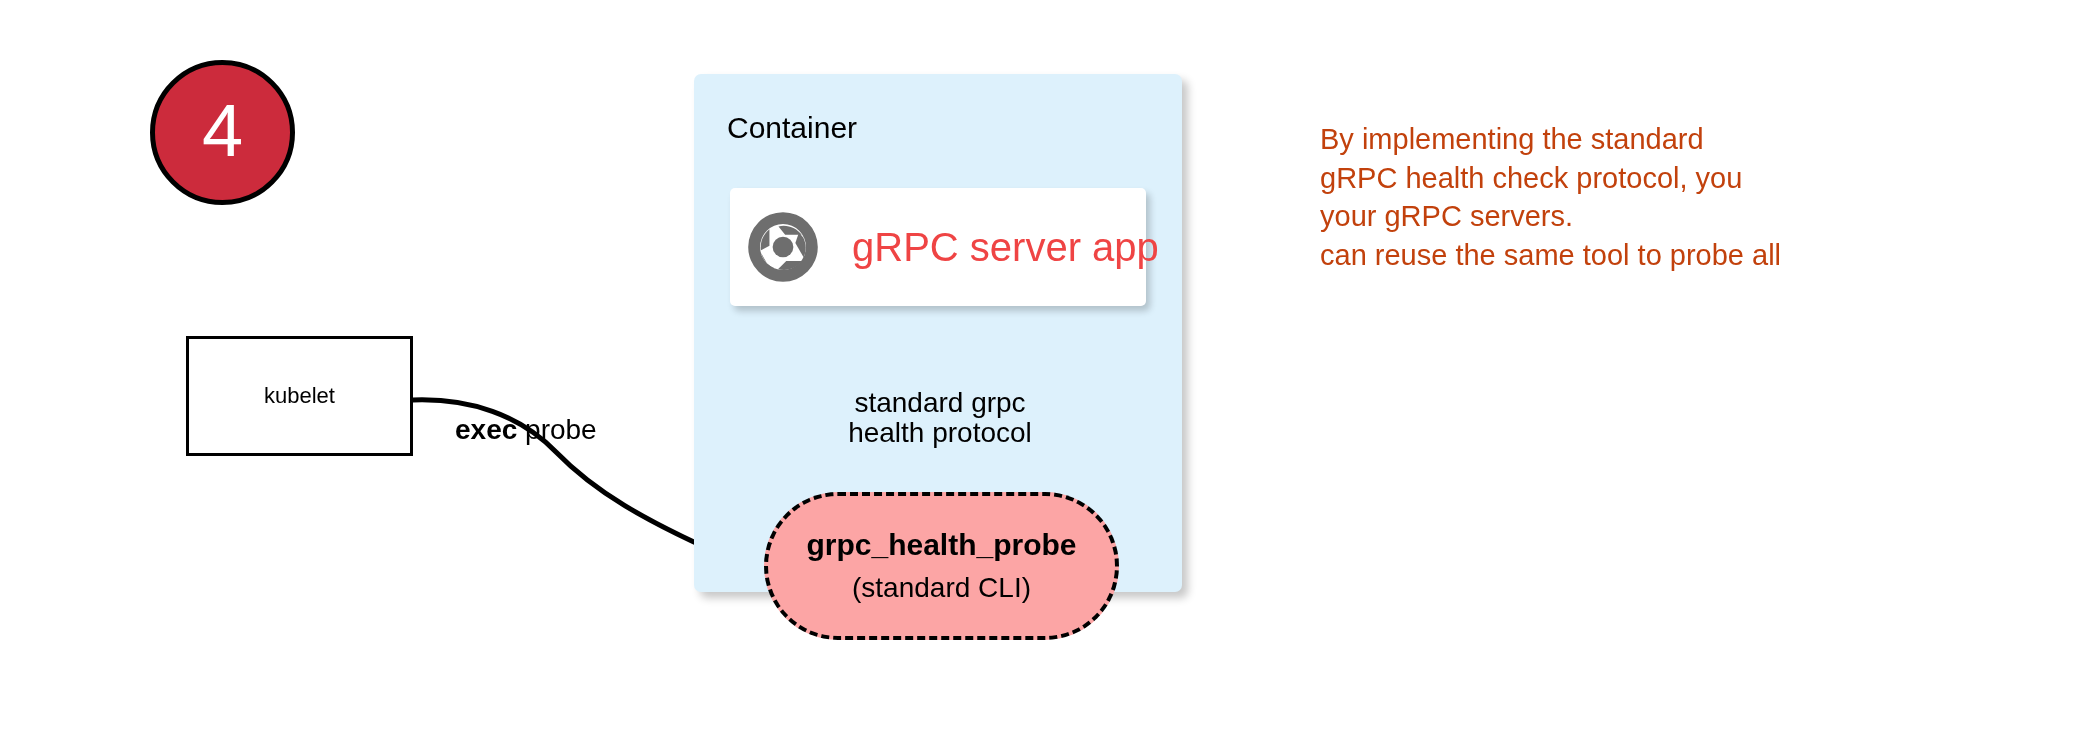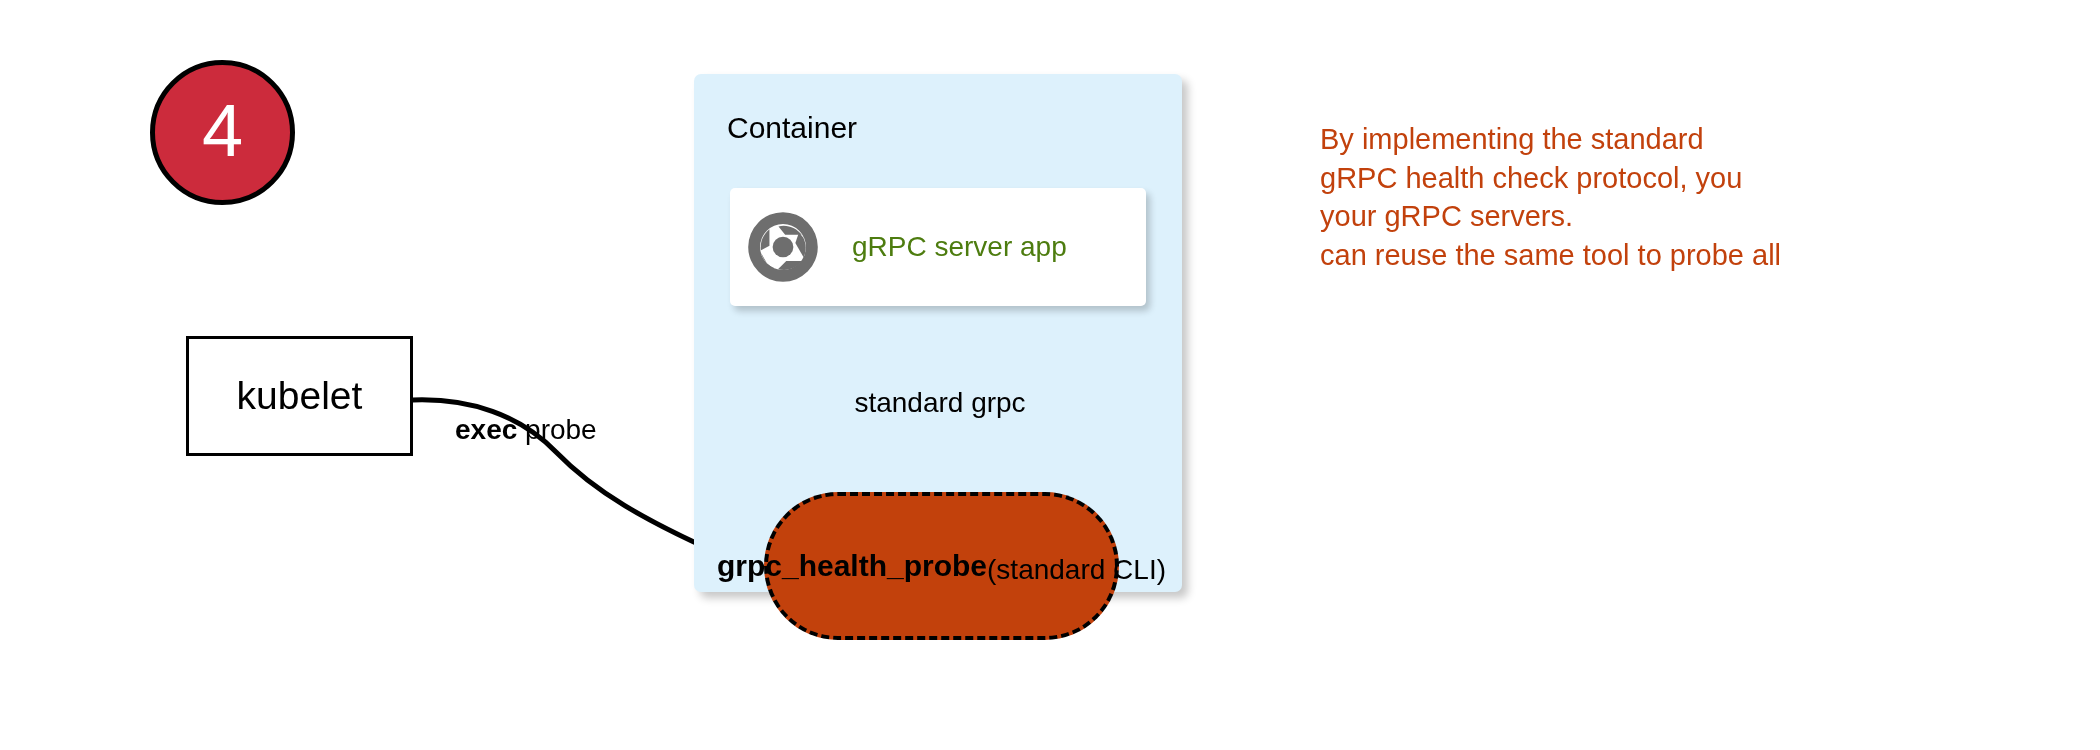--- a/index.html
+++ b/index.html
@@ -52,21 +52,21 @@
     width: 227px;
     height: 120px;
     background: #ffffff;
     border: 3px solid #000000;
     box-sizing: border-box;
     display: flex;
     align-items: center;
     justify-content: center;
   }
   .kubelet-label {
-    font-size: 39px;
+    font-size: 22px;
     color: #000000;
   }
 
   
   .exec-probe-label {
     position: absolute;
     left: 455px;
     top: 414px;
     font-size: 28px;
     color: #000000;
@@ -118,22 +118,22 @@
     box-sizing: border-box;
     padding-left: 16px;
   }
   .aperture-icon {
     width: 74px;
     height: 74px;
     flex: 0 0 74px;
     display: block;
   }
   .server-card-label {
-    font-size: 28px;
-    color: #4d7c0f;
+    font-size: 40px;
+    color: #ef4444;
     margin-left: 32px;
     white-space: nowrap;
   }
 
   
   .protocol-label {
     position: absolute;
     left: 794px;
     top: 372px;
     width: 292px;
@@ -145,25 +145,26 @@
   }
   .protocol-label div { white-space: nowrap; }
 
   
   .probe-pill {
     position: absolute;
     left: 764px;
     top: 492px;
     width: 355px;
     height: 148px;
-    background: #c2410c;
+    background: #fca5a5;
     border: 4px dashed #000000;
     border-radius: 74px;
     box-sizing: border-box;
     display: flex;
+    flex-direction: column;
     align-items: center;
     justify-content: center;
   }
   .probe-title {
     font-size: 30px;
     font-weight: bold;
     color: #000000;
     line-height: 1.15;
     white-space: nowrap;
   }
@@ -234,20 +235,21 @@
         <path d="M38.2 78.5 c-8.6 -3.6 -15.3 -11.0 -17.7 -20.1 l11.3 19.6 z"></path>
         <path d="M20.2 54.5 c-0.2 -1.4 -0.3 -2.9 -0.3 -4.3 c0 -9.9 4.6 -18.7 11.8 -24.3 l0.0 22.5 l-11.5 6.1 z"></path>
       </g>
       <path fill="#6e6e6e" d="M50 50 m-14 0 a14 14 0 1 0 28 0 a14 14 0 1 0 -28 0 z"></path>
     </svg>
     <span class="server-card-label">gRPC server app</span>
   </div>
 
   <div class="protocol-label">
     <div>standard grpc</div>
+    <div>health protocol</div>
   </div>
 
   <div class="probe-pill">
     <span class="probe-title">grpc_health_probe</span>
     <span class="probe-sub">(standard CLI)</span>
   </div>
 
   <div class="side-note">
     <div>By implementing the standard</div>
     <div>gRPC health check protocol, you</div>

